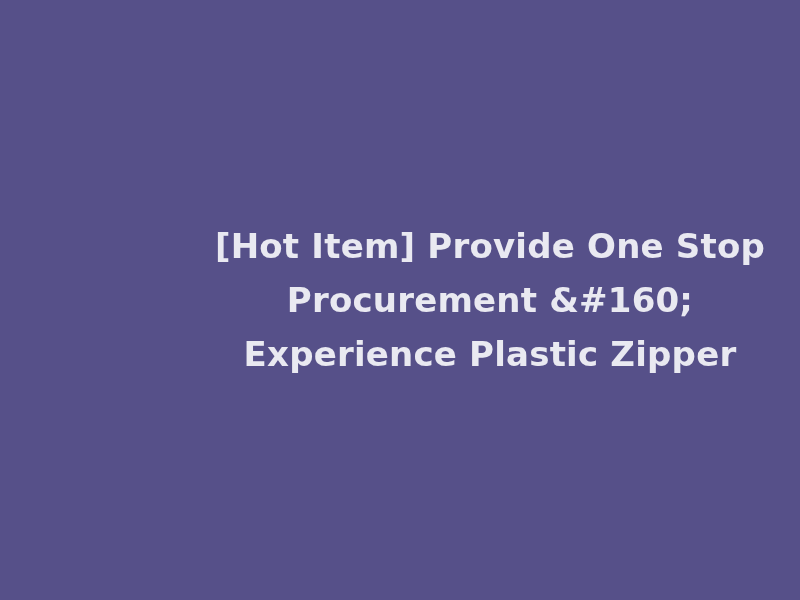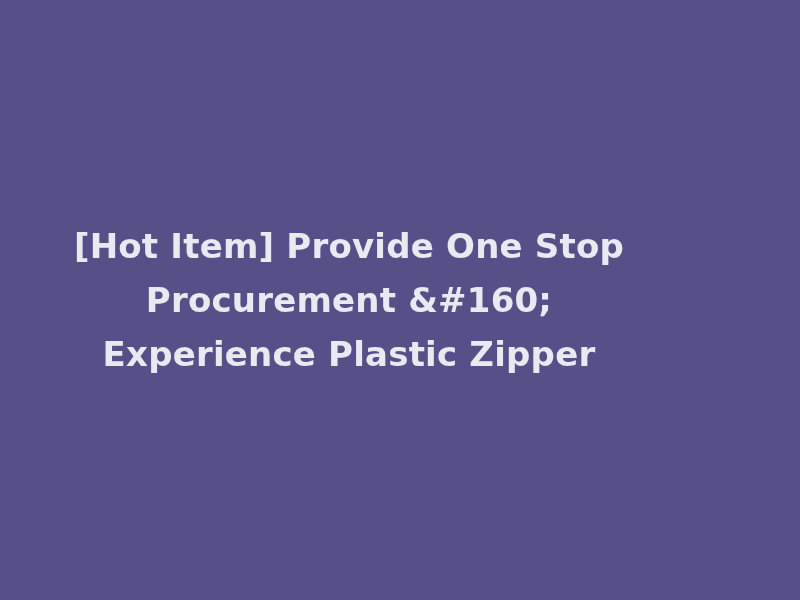--- a/index.html
+++ b/index.html
@@ -17,21 +17,21 @@
   }
 
   .placeholder-card {
     position: relative;
     width: 800px;
     height: 600px;
     box-sizing: border-box;
     background: #565089;
     display: flex;
     align-items: center;
-    justify-content: flex-start;
+    justify-content: flex-end;
     padding-left: 39px;
   }
 
   .title-block {
     width: 620px;
     margin: 0;
     padding: 0;
     text-align: center;
   }
 

